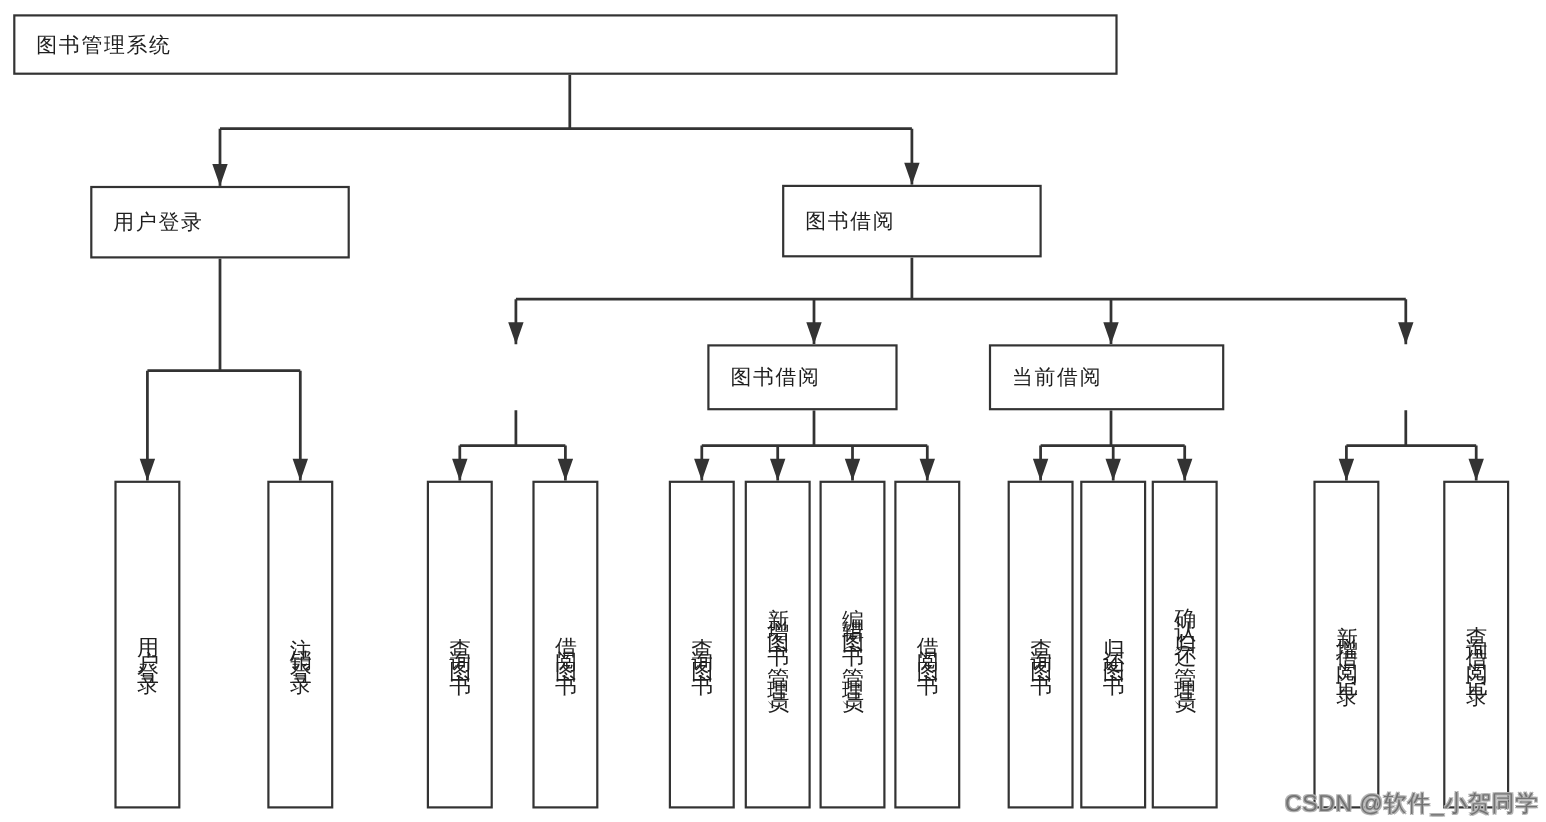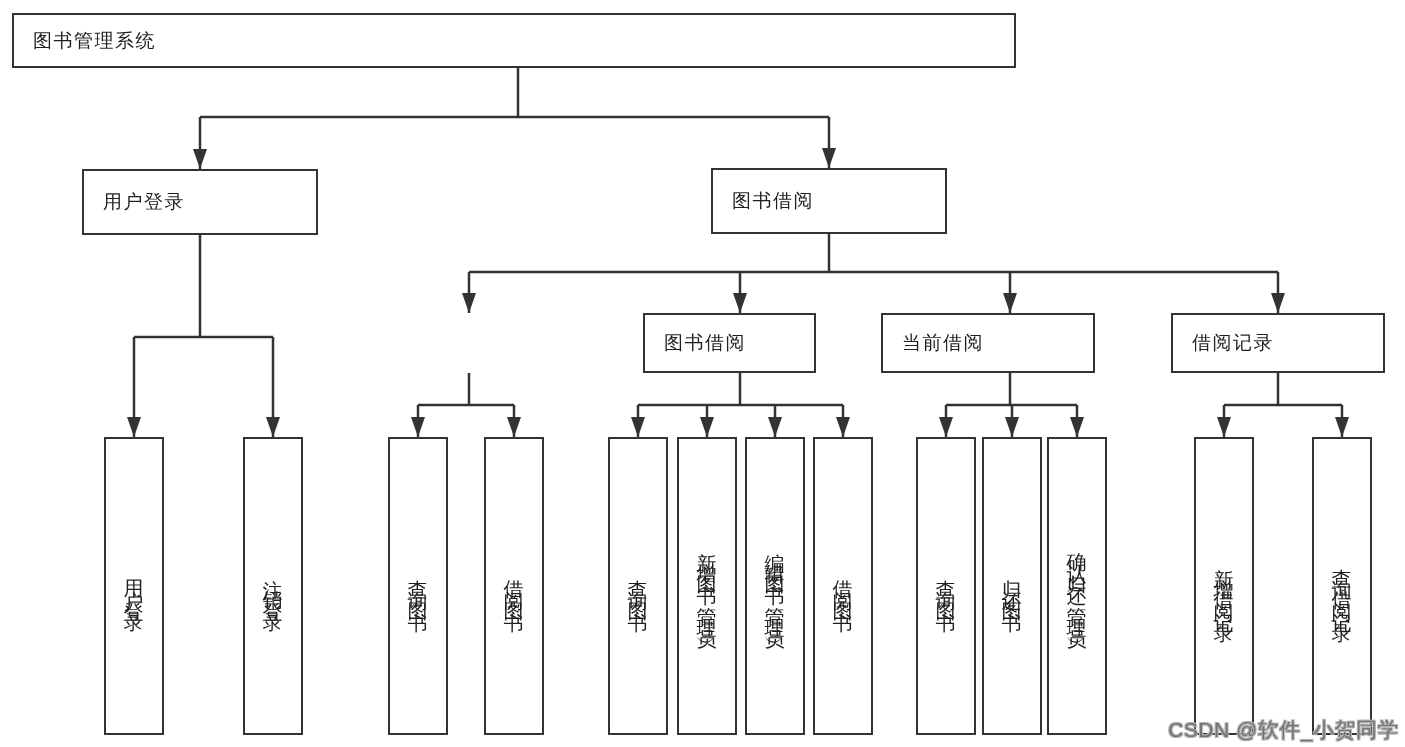--- a/index.html
+++ b/index.html
@@ -97,25 +97,22 @@
   <div class="hnode" style="left:82px;top:169px;width:236px;height:66px;">
     <span>用户登录</span>
   </div>
   <div class="hnode" style="left:711px;top:168px;width:236px;height:66px;">
     <span>图书借阅</span>
   </div>
 
   <div class="hnode" style="left:643px;top:313px;width:173px;height:60px;">
     <span>图书借阅</span>
   </div>
-  <div class="hnode" style="left:881px;top:313px;width:214px;height:60px;">
+  <div class="hnode" style="left:899px;top:313px;width:214px;height:60px;">
     <span>当前借阅</span>
-  </div>
-  <div class="hnode" style="left:1171px;top:313px;width:214px;height:60px;">
-    <span>借阅记录</span>
   </div>
 
   <div class="vnode" style="left:104px;top:437px;width:60px;height:298px;">
     <span class="vlabel">用户登录</span>
   </div>
   <div class="vnode" style="left:243px;top:437px;width:60px;height:298px;">
     <span class="vlabel">注销登录</span>
   </div>
 
   <div class="vnode" style="left:388px;top:437px;width:60px;height:298px;">

